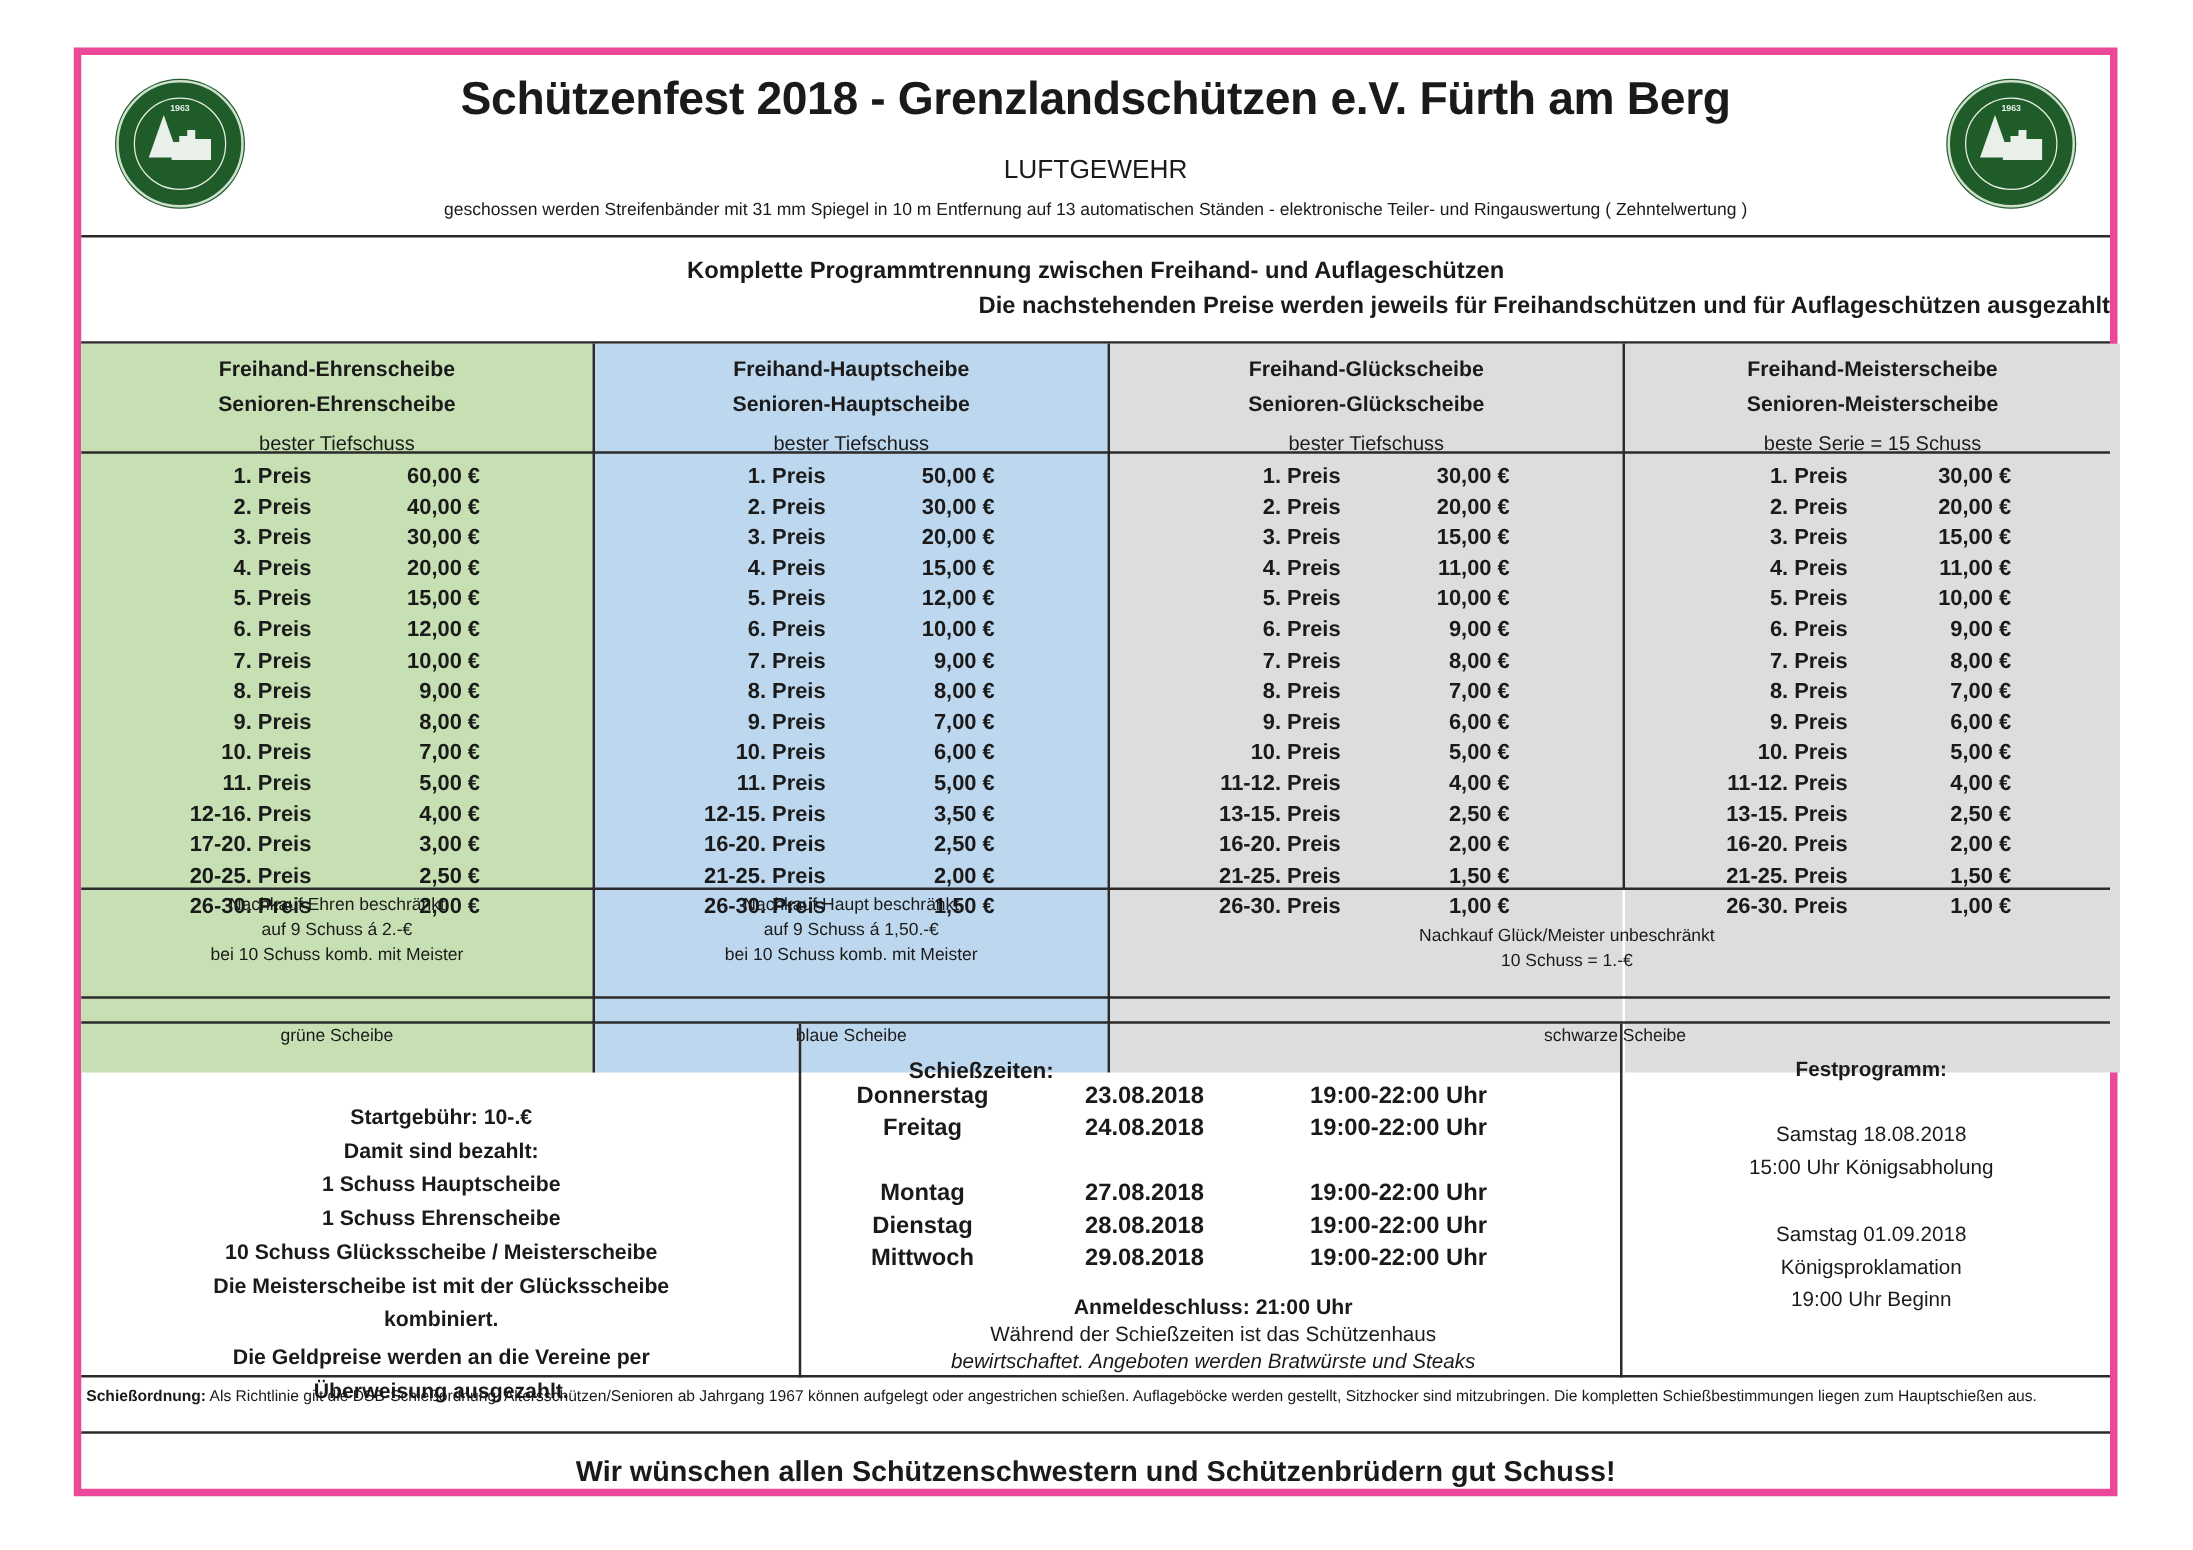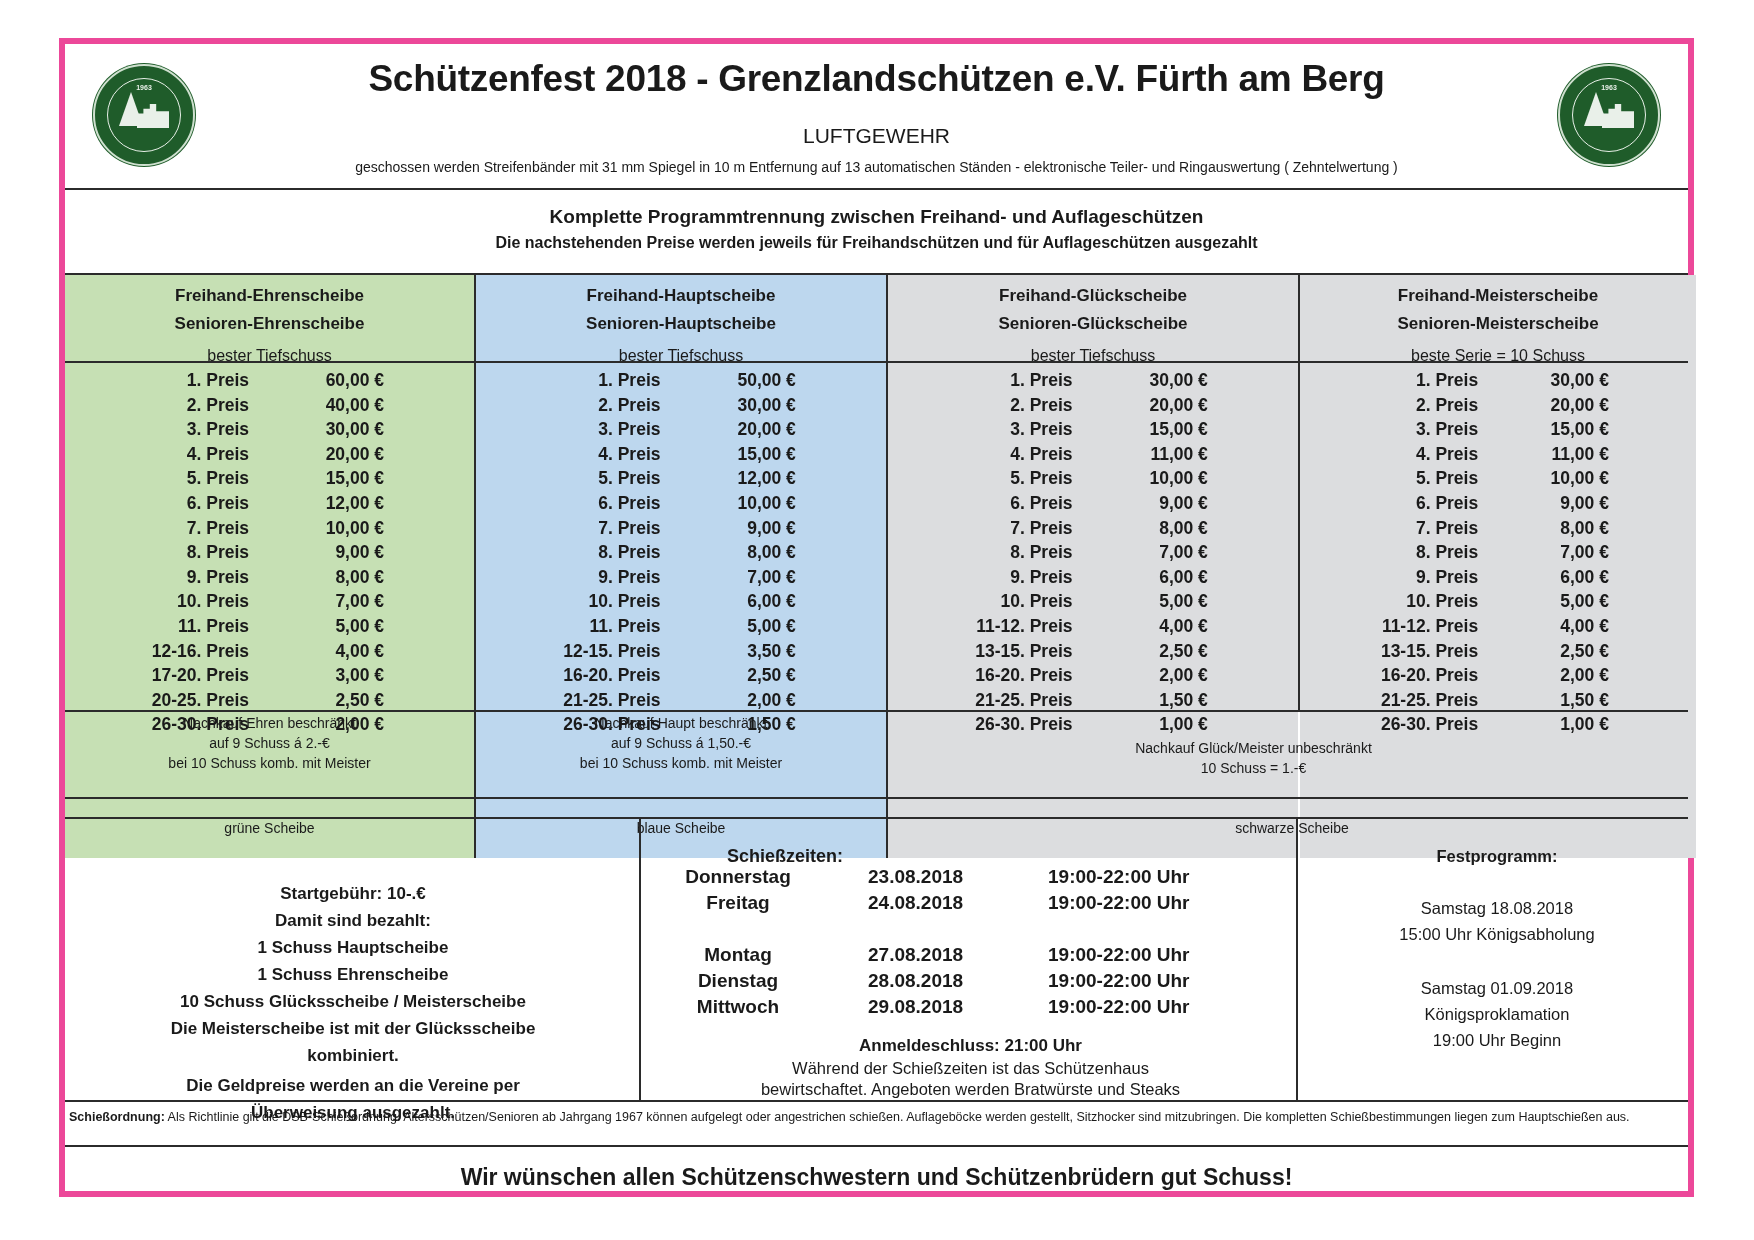--- a/index.html
+++ b/index.html
@@ -21,21 +21,21 @@
                 border-bottom:34px solid #e9f0e9; }
   .logo .castle { position:absolute; left:42px; top:38px; width:32px; height:24px; background:#e9f0e9;
                   clip-path:polygon(0 40%,20% 40%,20% 20%,40% 20%,40% 0,60% 0,60% 30%,100% 30%,100% 100%,0 100%); }
   .logo .yr { position:absolute; left:0; right:0; top:18px; font-size:7px; color:#e9f0e9; text-align:center; font-weight:bold; }
 
   .title { position:absolute; left:0; right:0; top:14px; text-align:center; font-size:37px; font-weight:bold; letter-spacing:-0.3px; }
   .subtitle { position:absolute; left:0; right:0; top:80px; text-align:center; font-size:21px; }
   .desc { position:absolute; left:0; right:0; top:115px; text-align:center; font-size:14px; }
 
   .intro1 { position:absolute; left:0; right:0; top:162px; text-align:center; font-size:19px; font-weight:bold; }
-  .intro2 { position:absolute; left:0; right:0; top:190px; text-align:center; font-size:16px; font-weight:bold; }
+  .intro2 { position:absolute; left:0; right:0; top:190px; text-align:right; font-size:19px; font-weight:bold; }
 
   
   .col { position:absolute; top:231px; height:583px; }
   .green { background:#c6e0b4; }
   .blue  { background:#bdd7ee; }
   .grey  { background:#dcdddf; }
   .colhead { position:absolute; left:0; right:0; top:0; height:70px; text-align:center; }
   .colhead .l1 { margin-top:11px; font-size:17px; font-weight:bold; }
   .colhead .l2 { margin-top:8px; font-size:17px; font-weight:bold; }
   .colhead .l3 { margin-top:13px; font-size:16px; }
@@ -51,21 +51,21 @@
   .bot-left { position:absolute; left:0; top:815px; width:576px; height:279px; text-align:center; font-weight:bold; font-size:17px; }
   .bot-left div { line-height:27px; }
   .times { position:absolute; left:578px; top:815px; width:655px; height:279px; }
   .times .head { position:absolute; left:50px; top:27px; font-size:18px; font-weight:bold;margin-left:34px; }
   .trow { position:absolute; left:0; width:100%; font-size:19px; font-weight:bold; }
   .trow .day { position:absolute; left:20px; width:150px; text-align:center; }
   .trow .date { position:absolute; left:225px; }
   .trow .hrs { position:absolute; left:405px; }
   .anm { position:absolute; left:0; right:0; top:217px; text-align:center; font-size:17px; font-weight:bold; }
   .wahr1 { position:absolute; left:0; right:0; top:240px; text-align:center; font-size:16.5px; }
-  .wahr2 { position:absolute; left:0; right:0; top:261px; text-align:center; font-size:16.5px; }
+  .wahr2 { position:absolute; left:0; right:0; top:261px; text-align:center; font-size:16.5px;font-style:italic; }
   .fest { position:absolute; left:1235px; top:815px; width:398px; height:279px; text-align:center; font-size:16.5px; }
   .fest .fh { position:absolute; left:0; right:0; top:28px; font-weight:bold; }
 
   .ordnung { position:absolute; left:4px; right:4px; top:1064px; font-size:12.5px; line-height:18px; }
   .ordnung b { font-weight:bold; }
   .wish { position:absolute; left:0; right:0; top:1120px; text-align:center; font-size:23px; font-weight:bold; }
 </style>
 </head>
 <body>
 
@@ -309,21 +309,21 @@
           <div class="prize-row">
             <span class="rank">26-30. Preis</span>
             <span class="amt">1,00 €</span>
           </div>
         </div>
       </div>
       <div class="col grey" style="left: 1235px; width: 396px;">
         <div class="colhead">
           <div class="l1">Freihand-Meisterscheibe</div>
           <div class="l2">Senioren-Meisterscheibe</div>
-          <div class="l3">beste Serie = 10 Schuss</div>
+          <div class="l3">beste Serie = 15 Schuss</div>
         </div>
         <div class="prizes">
           <div class="prize-row">
             <span class="rank">1. Preis</span>
             <span class="amt">30,00 €</span>
           </div>
           <div class="prize-row">
             <span class="rank">2. Preis</span>
             <span class="amt">20,00 €</span>
           </div>

